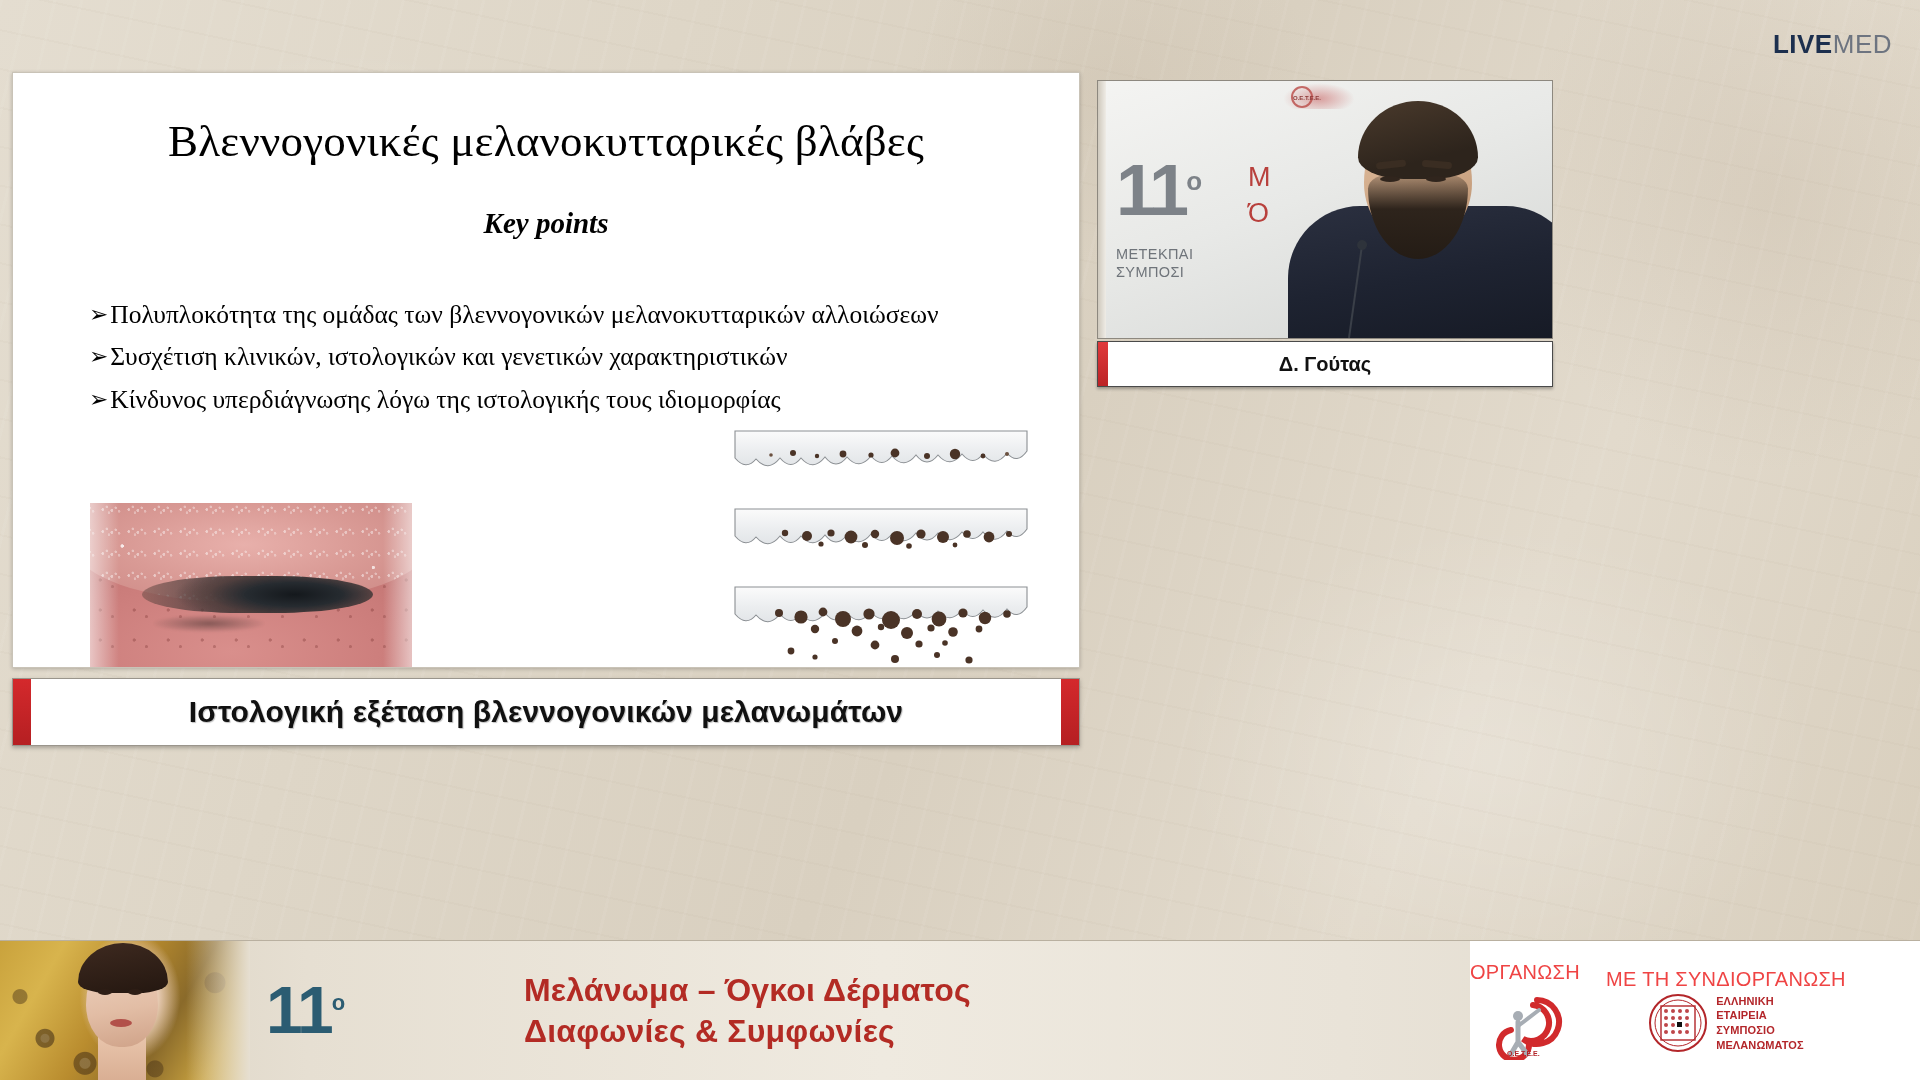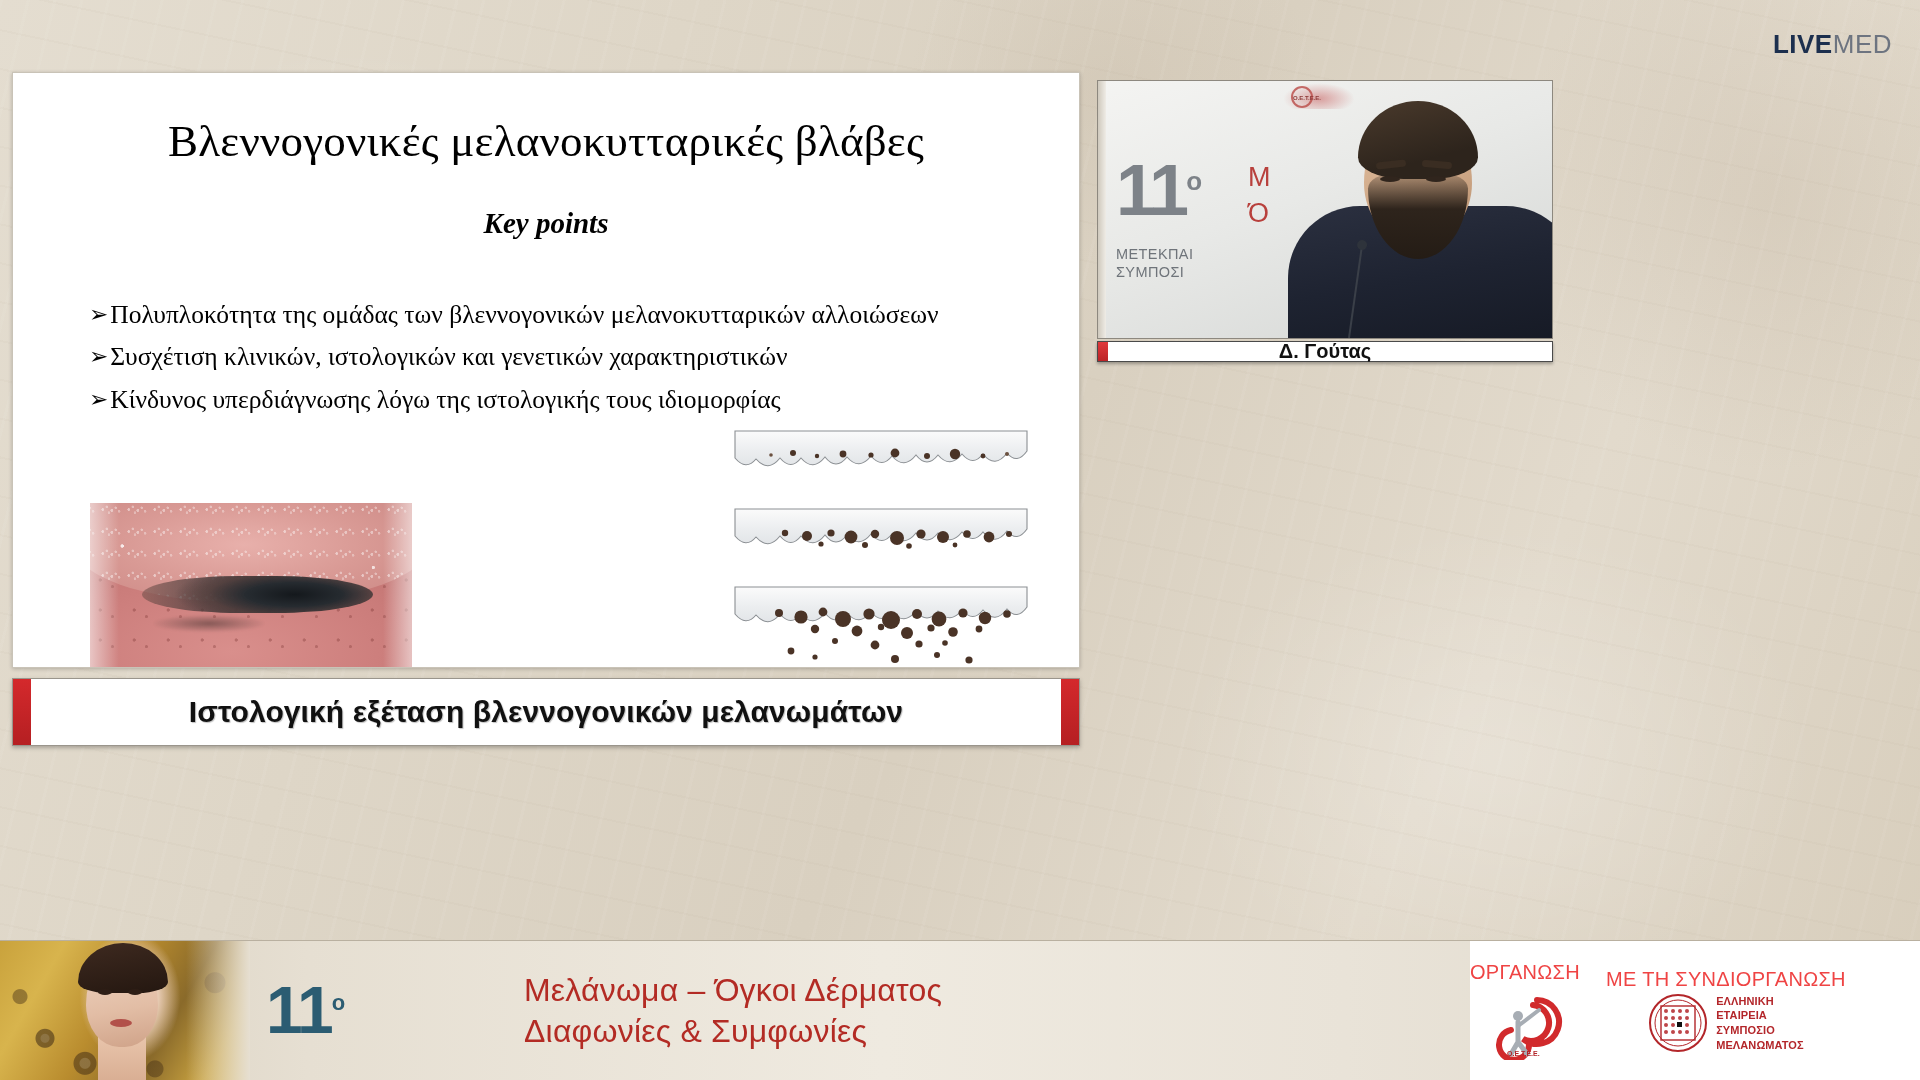--- a/index.html
+++ b/index.html
@@ -275,21 +275,21 @@
   }
   .mic::before {
     content:""; position:absolute; top:-7px; left:-4px;
     width:10px; height:10px; border-radius:50%;
     background:#2e333b;
   }
 
   
   #nameplate {
     position: absolute; left: 1097px; top: 341px;
-    width: 456px; height: 21px;
+    width: 456px; height: 46px;
     background: #fff;
     border: 1px solid #4a4a4a;
     box-shadow: 0 2px 3px rgba(0,0,0,.3);
     display: flex; align-items: stretch;
   }
   #nameplate .npbar { flex: 0 0 10px; background: linear-gradient(180deg,#e03a3c,#bc2326); }
   #nameplate .npname {
     flex: 1; display: flex; align-items: center; justify-content: center;
     font-size: 20px; font-weight: 700; color: #111;
     padding-right: 10px;
@@ -363,21 +363,21 @@
     font-size: 66px; font-weight: 700; line-height: .82; letter-spacing: -2px;
   }
   .foot-11 .num sup { font-size: 22px; vertical-align: super; letter-spacing: 0; }
   .foot-11 .sym { font-size: 19.5px; font-weight: 600; line-height: 1.2; letter-spacing: .2px; }
 
   .foot-title {
     flex: 1 1 auto;
     display: flex; flex-direction: column; justify-content: center;
     padding-left: 24px;
     color: #b32b24;
-    font-size: 32px; line-height: 1.28; letter-spacing: .2px;
+    font-size: 32px; line-height: 1.28; letter-spacing: .2px; font-weight: bold;
   }
 
   .foot-orgs {
     flex: 0 0 450px;
     display: flex; align-items: center; justify-content: flex-start;
     gap: 26px; padding-right: 14px;
     background: #fff;
   }
   .orgblk { display: flex; flex-direction: column; align-items: center; }
   .orgblk .olabel {

